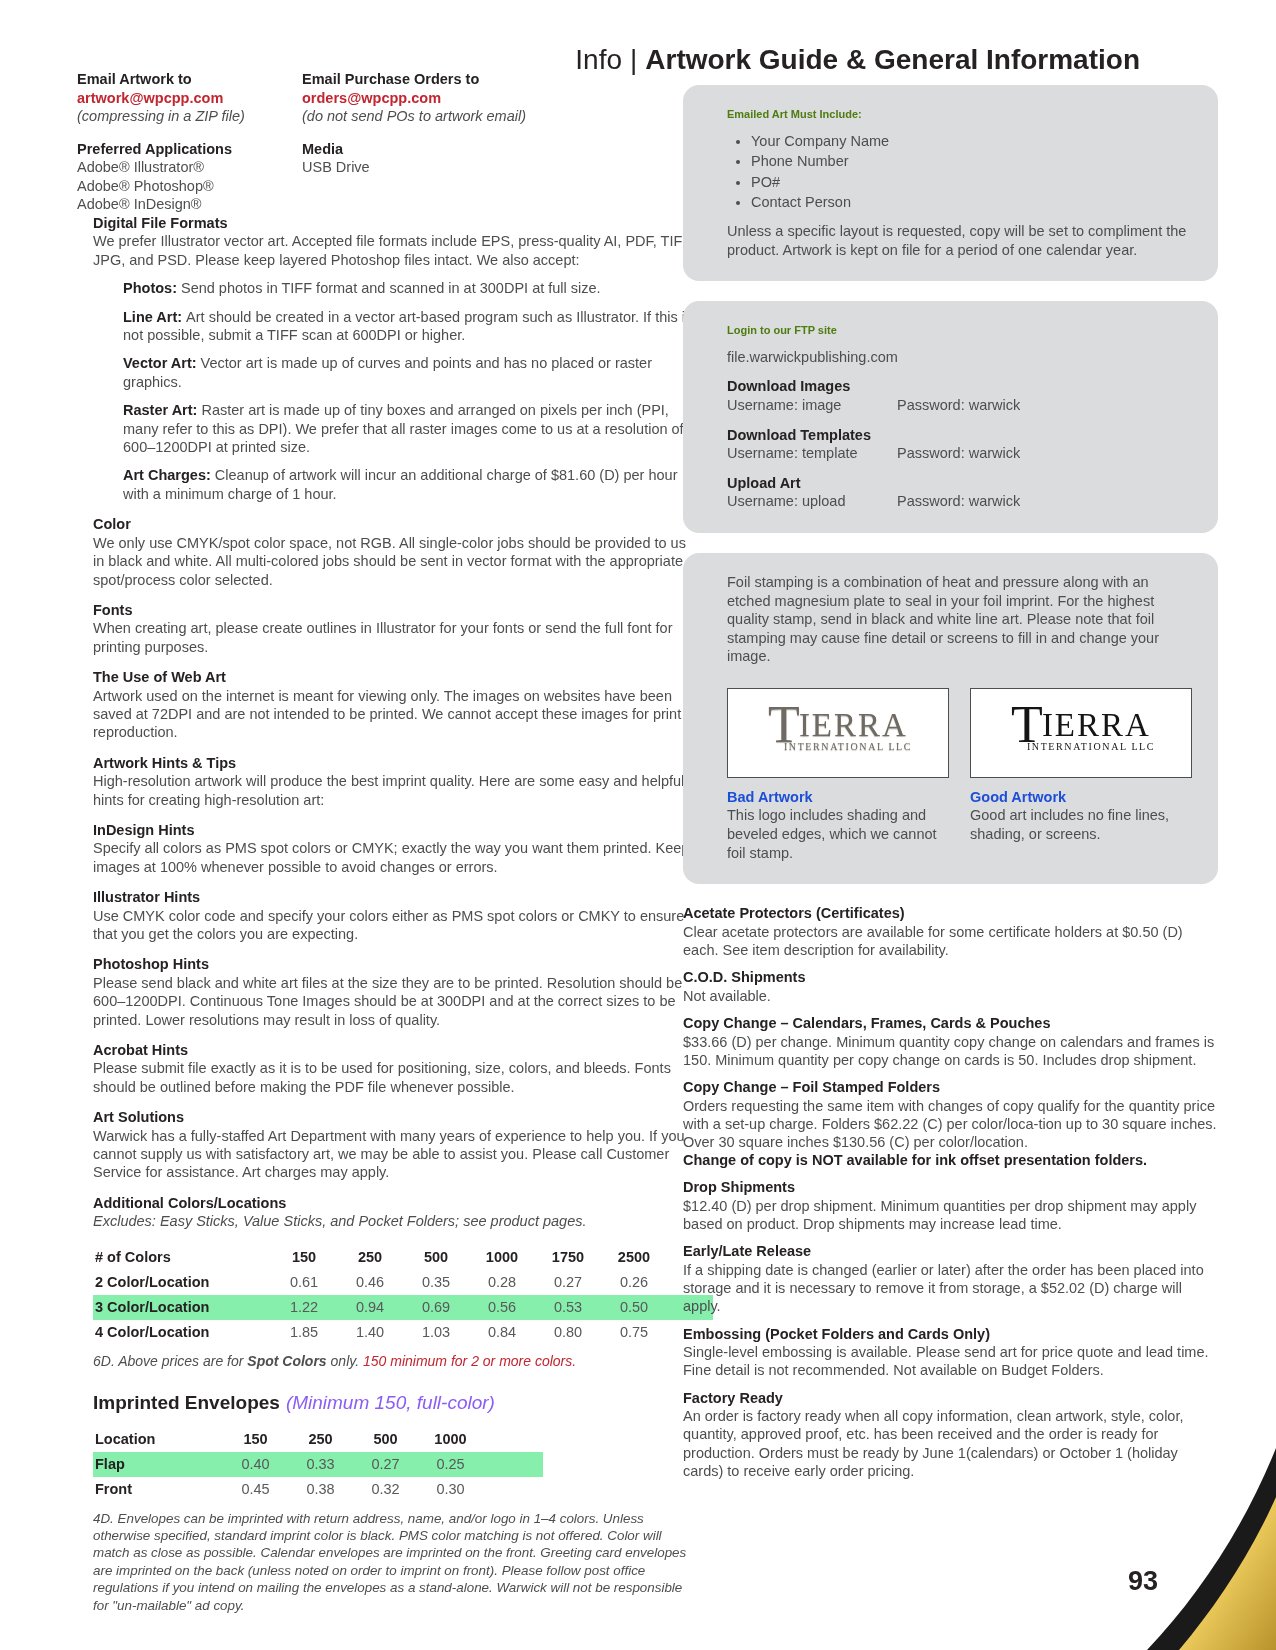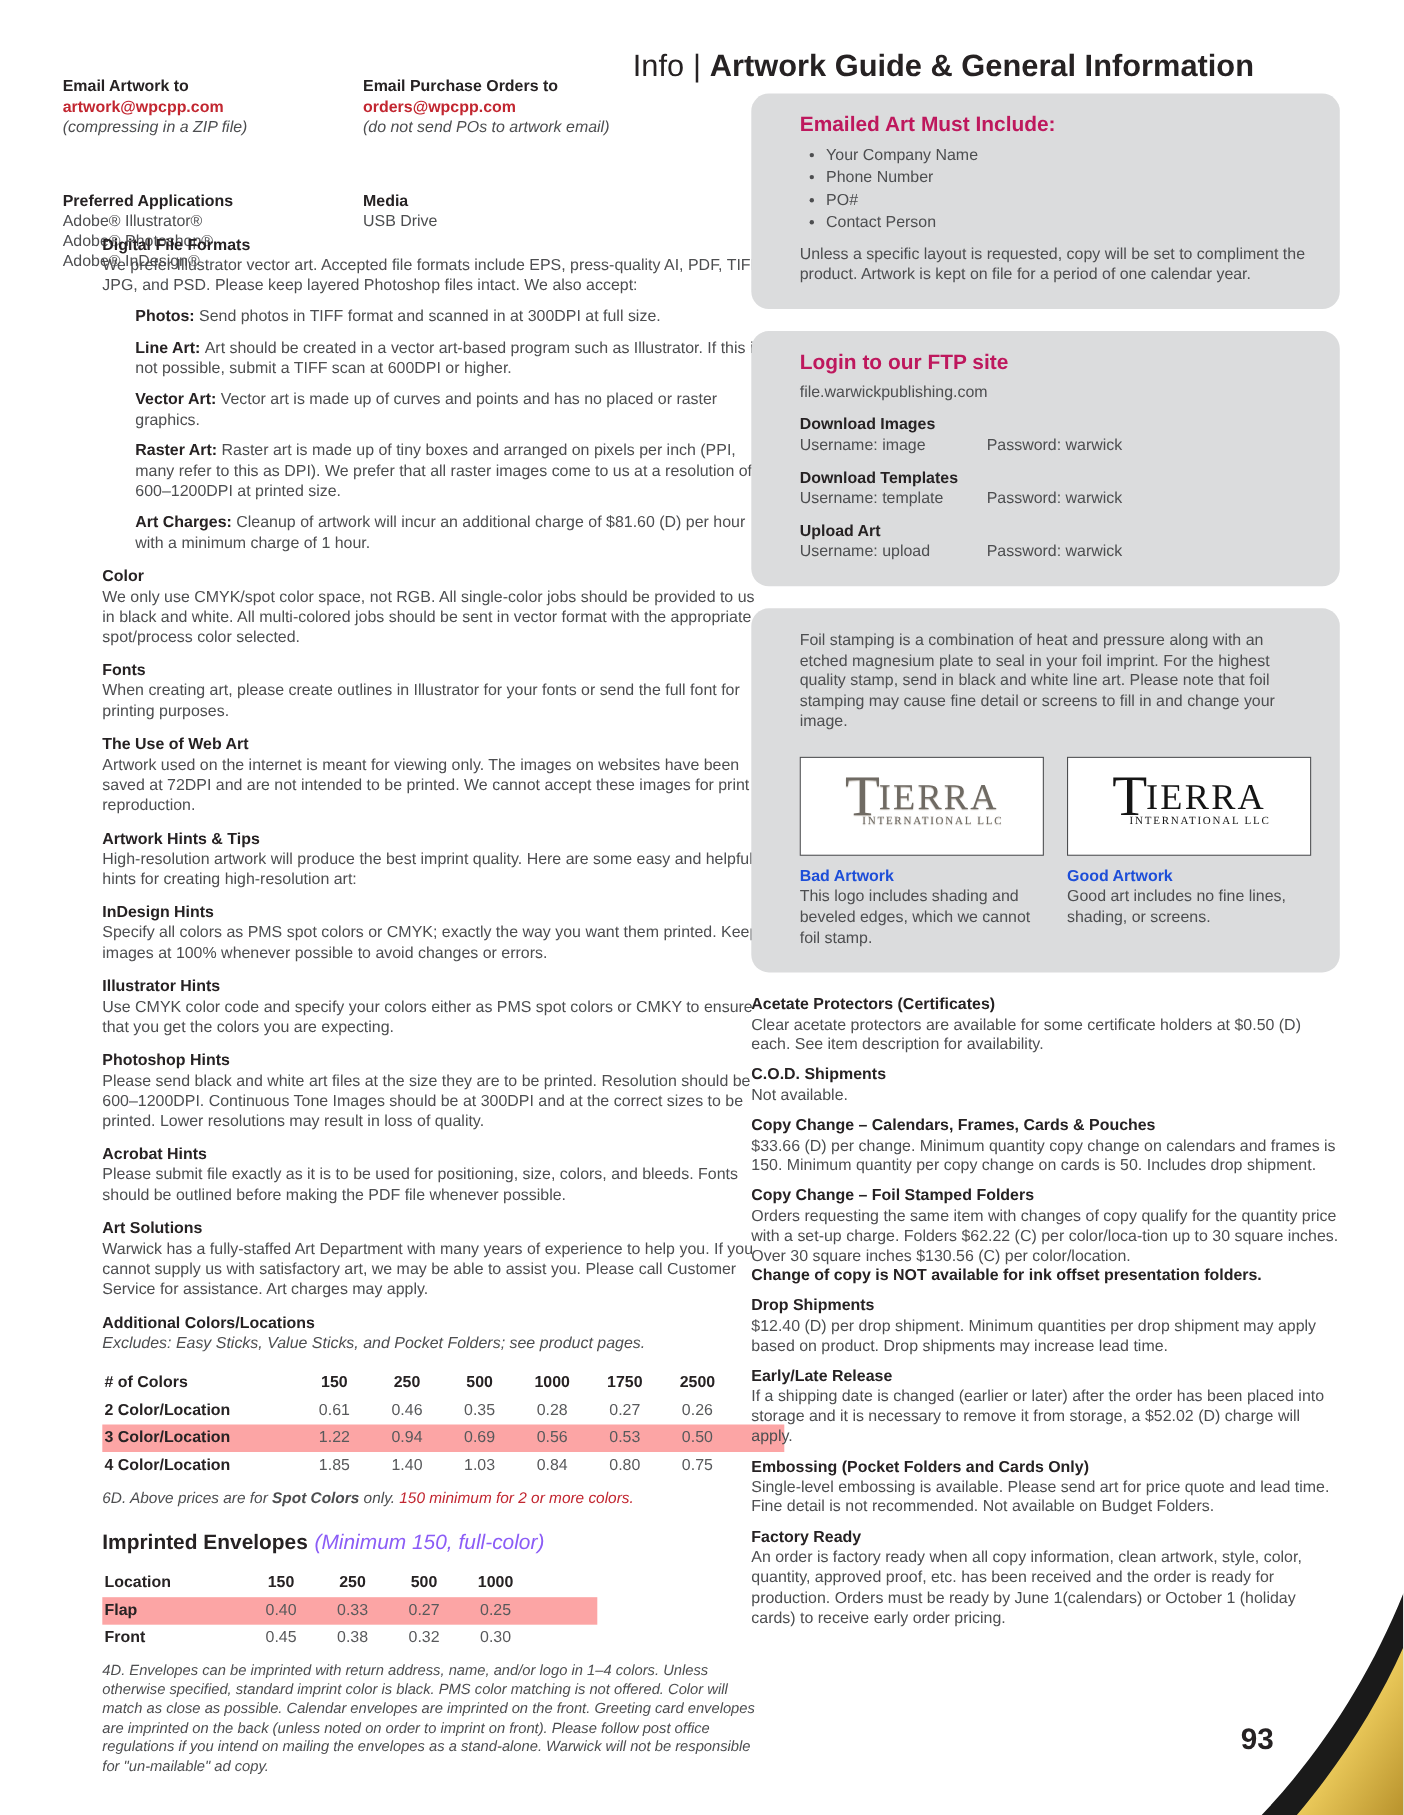--- a/index.html
+++ b/index.html
@@ -6,56 +6,56 @@
   .page {
     position:relative; width:1276px; height:1650px; background:#ffffff;
     font-family:"Liberation Sans", sans-serif; color:#4d4e50; overflow:hidden;
   }
   
   .page-title { position:absolute; top:44px; right:136px; font-size:28px; color:#262223; white-space:nowrap; }
   .title-light { font-weight:400; }
   .title-sep { font-weight:300; margin:0 8px; }
   .title-bold { font-weight:700; }
   
-  .top-info { position:absolute; left:57px; top:70px; width:560px; display:grid; grid-template-columns:225px auto; column-gap:0; row-gap:14px; font-size:14.5px; line-height:18.5px;gap:48px; }
+  .top-info { position:absolute; left:77px; top:70px; width:560px; display:grid; grid-template-columns:225px auto; column-gap:0; row-gap:14px; font-size:14.5px; line-height:18.5px; }
   .ti-label { font-weight:700; color:#262223; }
   .email-link { color:#c22630; font-weight:700; text-decoration:none; display:block; }
   .ti-note { font-style:italic; color:#4d4e50; }
   .ti-item { color:#4d4e50; }
   
   .left-col { position:absolute; left:71px; top:214px; width:608px; font-size:14.5px; line-height:18.4px;margin-left:22px; }
   .sec { margin-top:12px; }
   .sec:first-child { margin-top:0; }
   .sec-h { font-weight:700; color:#262223; }
   .sec-b { color:#4d4e50; }
   .sub { margin:10px 0 0 30px; }
   .lead { font-weight:700; color:#262223; margin-right:4px; }
   .italic { font-style:italic; }
   
   .tbl { margin-top:14px; }
   .tr { display:grid; align-items:center; height:25px; }
   .colors-tbl .tr { grid-template-columns:178px repeat(6,66px); width:620px; }
   .env-tbl .tr { grid-template-columns:130px repeat(4,65px); width:450px; }
-  .tr.shaded { background:#fca5a5; }
+  .tr.shaded { background:#86efac; }
   .td { padding:0; }
   .td.label { font-weight:700; color:#262223; padding-left:2px; }
   .td.num { text-align:center; color:#58595b; }
   .tr.head .td { font-weight:700; color:#262223; text-align:center; }
   .tr.head .td.label { text-align:left; }
   .footnote { margin-top:7px; font-size:14px; font-style:italic; color:#4d4e50; }
   .footnote .bold { font-weight:700; }
   .red { color:#c22630; }
   .env-heading { margin-top:24px; font-size:19px; }
   .env-title { font-weight:700; color:#262223; }
   .env-note { font-style:italic; color:#8b5cf6; margin-left:6px; }
   .env-footnote { margin-top:8px; width:600px; font-size:13.4px; line-height:17.4px; font-style:italic; color:#4d4e50; }
   
   .right-col { position:absolute; left:683px; top:85px; width:535px; font-size:14.5px; line-height:18.6px; }
   .gbox { background:#dbdcdd; border-radius:16px; padding:20px 26px 22px 44px; margin-bottom:20px; }
-  .gbox-h { font-weight:700; font-size:19px; color:#be185d; margin-bottom:8px; }
+  .gbox-h { font-weight:700; font-size:11px; color:#4d7c0f; margin-bottom:8px; }
   .gbox-b { color:#4d4e50; margin-top:10px; }
   .gbox ul { margin:0; padding-left:24px; }
   .gbox li { margin:2px 0; color:#4d4e50; }
   .ftp-url { color:#4d4e50; text-decoration:none; display:block; }
   .cred { margin-top:11px; }
   .cred-h { font-weight:700; color:#262223; }
   .cred-row { display:flex; }
   .cred-u { display:inline-block; width:170px; }
   .figs { display:flex; gap:21px; margin-top:22px; }
   .fig { width:225px; }

